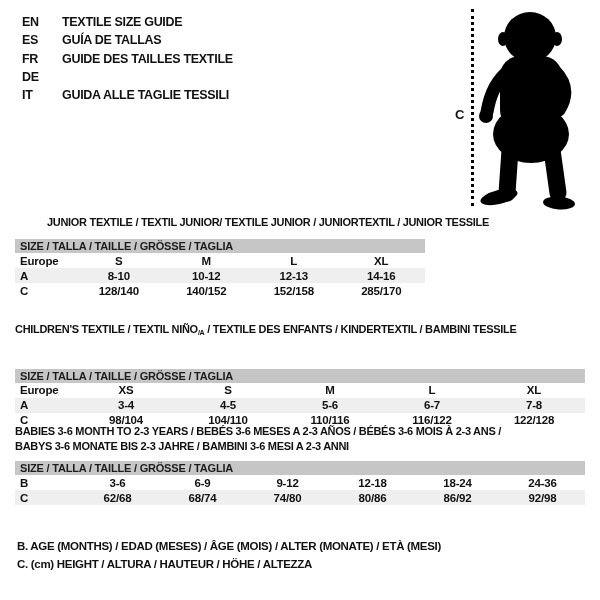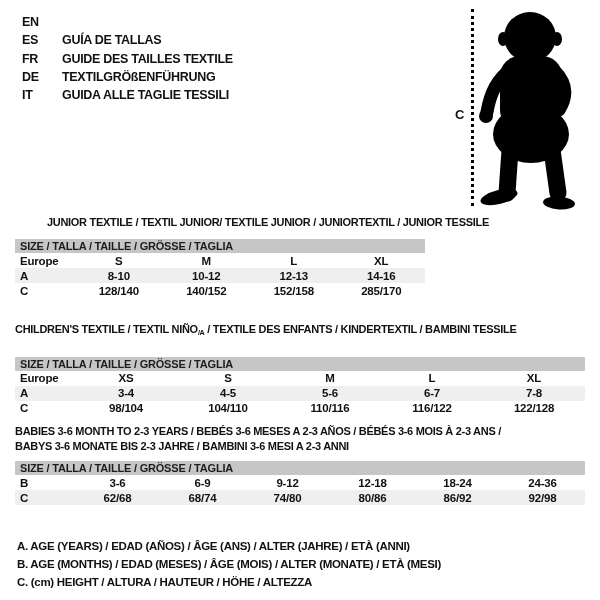--- a/index.html
+++ b/index.html
@@ -27,21 +27,21 @@
   .measure-label{position:absolute;left:455px;top:107px;font-size:13px;font-weight:bold;}
   .baby-svg{position:absolute;left:476px;top:10px;}
 
   
   .section{position:absolute;left:15px;}
   .section--junior{top:215px;width:410px;}
   .section--children{top:322px;width:570px;}
   .section--babies{top:424px;width:570px;}
   .section-title{font-size:11px;font-weight:bold;letter-spacing:-0.3px;line-height:15px;white-space:nowrap;}
   .section--junior .section-title{margin-bottom:9px;margin-left:32px;}
-  .section--children .section-title{margin-bottom:16px;}
+  .section--children .section-title{margin-bottom:28px;}
   .section--babies .section-title{margin-bottom:7px;}
   .sub{font-size:0.65em;vertical-align:-0.22em;}
 
   .size-bar{
     height:14px;line-height:14px;background:var(--bar);
     font-size:11px;font-weight:bold;letter-spacing:-0.2px;
     padding-left:5px;color:#1c1c1c;white-space:nowrap;
   }
   table.size-table{border-collapse:collapse;table-layout:fixed;width:100%;}
   table.size-table td{
@@ -56,32 +56,32 @@
   .legend-line{font-size:11.5px;font-weight:bold;line-height:18px;letter-spacing:-0.3px;white-space:nowrap;}
 </style>
 </head>
 <body>
 
 <div class="stage">
 
   <div class="lang-list" id="lang-list">
       <div class="lang-row">
         <span class="lang-code">EN</span>
+        <span class="lang-label">TEXTILE SIZE GUIDE</span>
       </div>
       <div class="lang-row">
         <span class="lang-code">ES</span>
         <span class="lang-label">GUÍA DE TALLAS</span>
       </div>
       <div class="lang-row">
         <span class="lang-code">FR</span>
         <span class="lang-label">GUIDE DES TAILLES TEXTILE</span>
       </div>
       <div class="lang-row">
         <span class="lang-code">DE</span>
-        <span class="lang-label">TEXTILGRÖßENFÜHRUNG</span>
       </div>
       <div class="lang-row">
         <span class="lang-code">IT</span>
         <span class="lang-label">GUIDA ALLE TAGLIE TESSILI</span>
       </div>
     </div>
 
   <div class="measure-line"></div>
   <div class="measure-label">C</div>
 
@@ -220,18 +220,17 @@
               <td>80/86</td>
               <td>86/92</td>
               <td>92/98</td>
             </tr>
           </tbody>
         </table>
       </div>
     </div>
 
   <div class="legend" id="legend">
-      <div class="legend-line">A. AGE (YEARS) / EDAD (AÑOS) / ÂGE (ANS) / ALTER (JAHRE) / ETÀ (ANNI)</div>
       <div class="legend-line">B. AGE (MONTHS) / EDAD (MESES) / ÂGE (MOIS) / ALTER (MONATE) / ETÀ (MESI)</div>
       <div class="legend-line">C. (cm) HEIGHT / ALTURA / HAUTEUR / HÖHE / ALTEZZA</div>
     </div>
 
 </div>
 
 </body></html>

